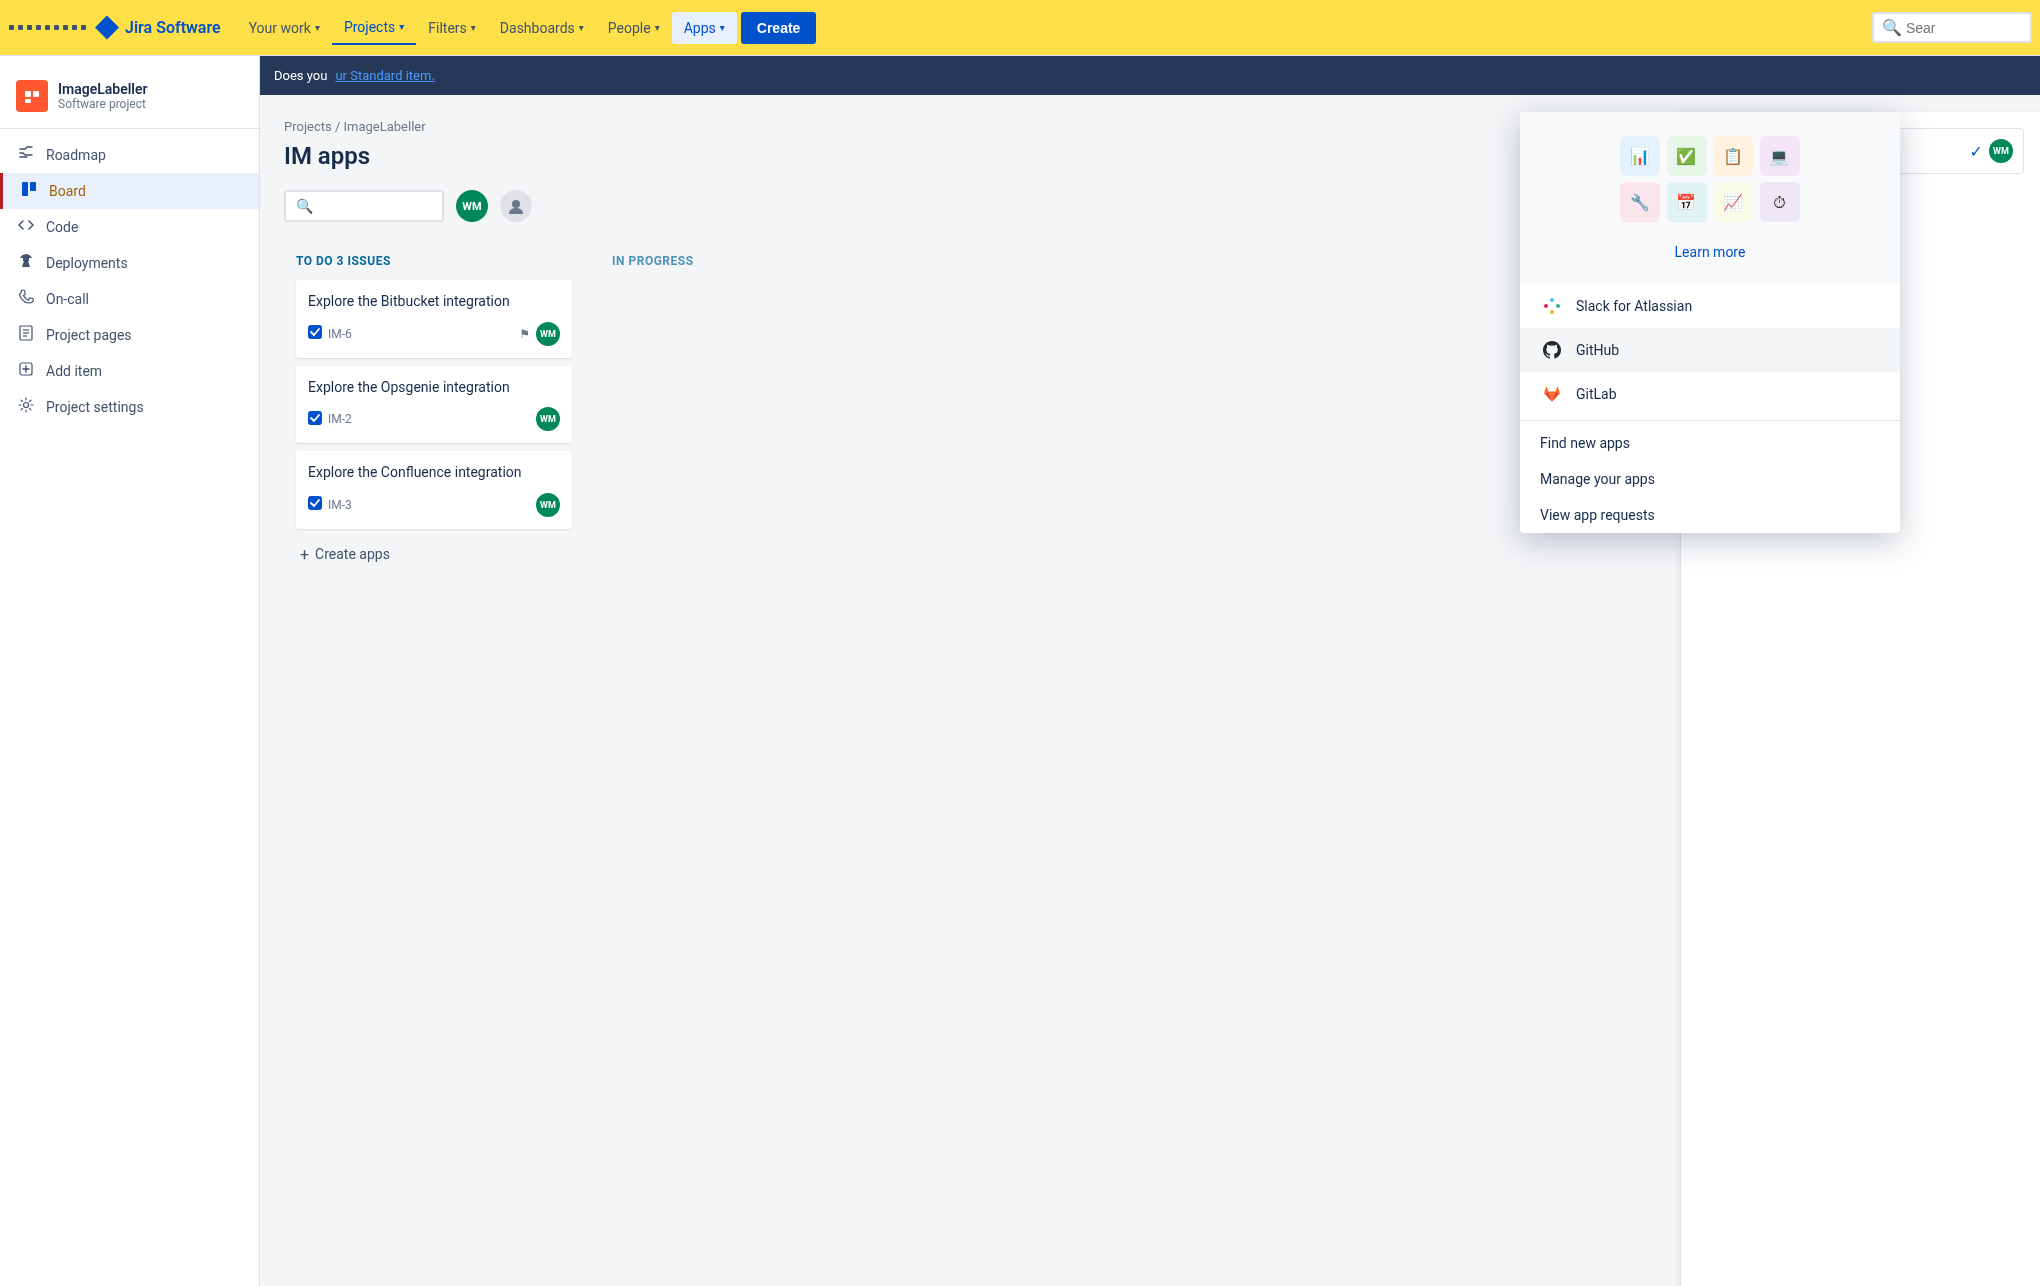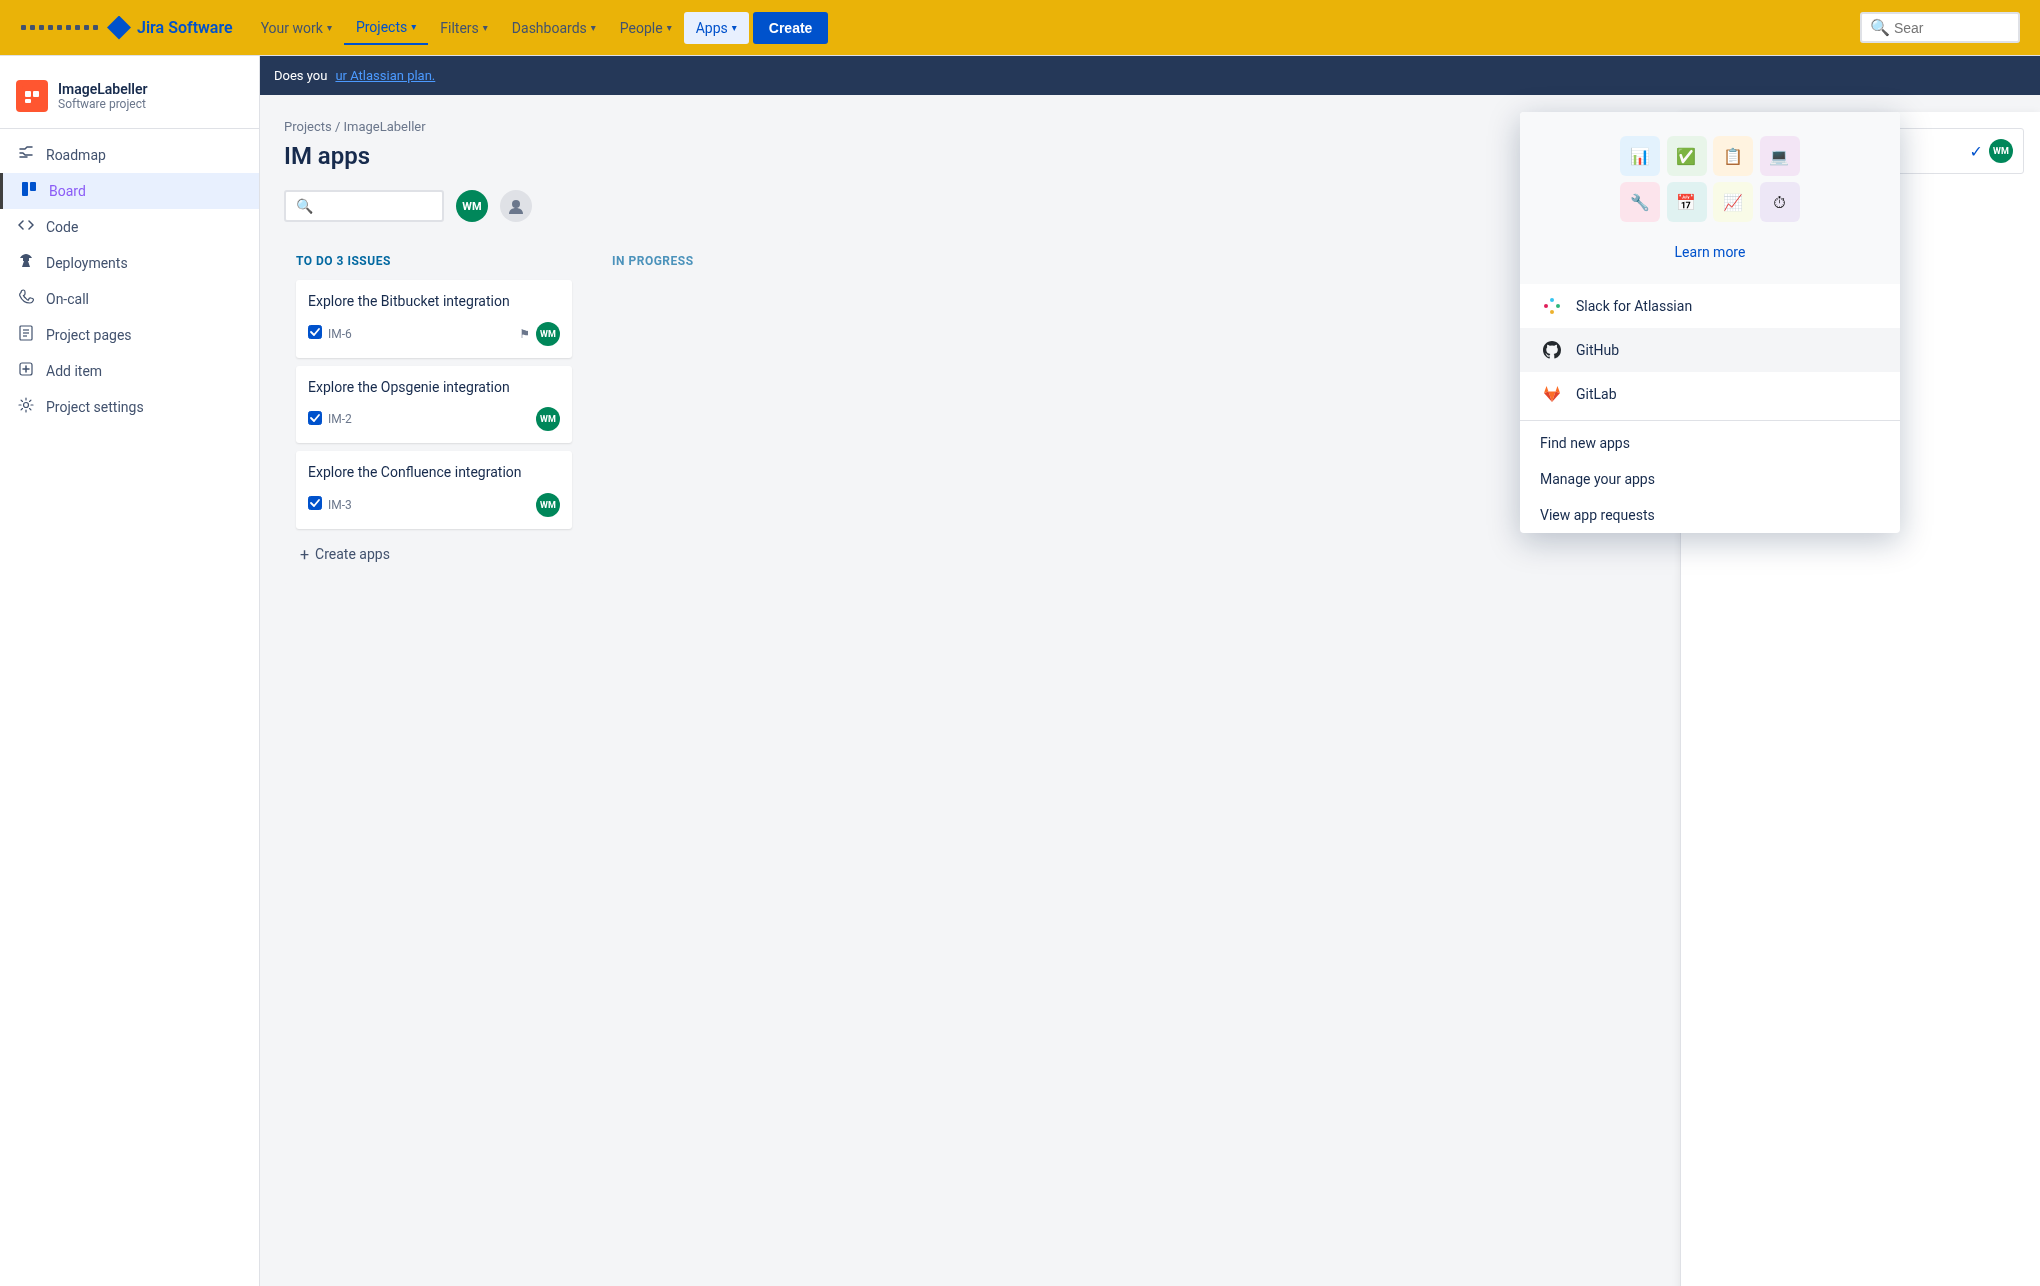--- a/index.html
+++ b/index.html
@@ -1,22 +1,22 @@
 <!DOCTYPE html>
 <html><head>
   <meta charset="utf-8">
   <style>
     * { box-sizing: border-box; margin: 0; padding: 0; }
     body { font-family: -apple-system, BlinkMacSystemFont, 'Segoe UI', Roboto, sans-serif; background: #f4f5f7; }
 
     
     .topnav {
       display: flex; align-items: center; height: 56px;
-      background: #eab308; border-bottom: 1px solid #dfe1e6;
-      padding: 0 20px; position: relative; z-index: 100;
+      background: #fde047; border-bottom: 1px solid #dfe1e6;
+      padding: 0 8px; position: relative; z-index: 100;
     }
     .topnav-grid { display: flex; align-items: center; gap: 2px; margin-right: 8px; cursor: pointer; }
     .topnav-grid span { display: inline-block; width: 5px; height: 5px; background: #42526e; border-radius: 1px; margin: 1px; }
     .topnav-logo { display: flex; align-items: center; gap: 6px; margin-right: 16px; cursor: pointer; }
     .topnav-logo .logo-diamond { width: 24px; height: 24px; background: #0052cc; clip-path: polygon(50% 0%, 100% 50%, 50% 100%, 0% 50%); }
     .topnav-logo .logo-text { font-size: 16px; font-weight: 600; color: #0052cc; }
     .topnav-item {
       padding: 8px 12px; border-radius: 3px; font-size: 14px; color: #42526e;
       cursor: pointer; display: flex; align-items: center; gap: 4px; white-space: nowrap;
     }
@@ -47,21 +47,21 @@
     }
     .sidebar-project { display: flex; align-items: center; gap: 10px; padding: 8px 16px 16px; border-bottom: 1px solid #dfe1e6; margin-bottom: 8px; }
     .sidebar-project-icon { width: 32px; height: 32px; background: #ff5630; border-radius: 4px; display: flex; align-items: center; justify-content: center; color: #fff; font-size: 12px; font-weight: 700; }
     .sidebar-project-name { font-size: 14px; font-weight: 600; color: #172b4d; }
     .sidebar-project-type { font-size: 12px; color: #6b778c; }
     .sidebar-item {
       display: flex; align-items: center; gap: 10px;
       padding: 8px 16px; font-size: 14px; color: #42526e; cursor: pointer;
       border-radius: 0;
     }
-    .sidebar-item.active { background: #e8f0fe; color: #8b5cf6; border-left: 3px solid #404040; }
+    .sidebar-item.active { background: #e8f0fe; color: #a16207; border-left: 3px solid #b91c1c; }
     .sidebar-item .icon { font-size: 16px; width: 20px; text-align: center; }
 
     
     .main { flex: 1; overflow: auto; padding: 0; position: relative; }
 
     
     .banner {
       background: #253858; color: #fff; padding: 12px 14px;
       font-size: 13px; display: flex; align-items: flex-end; gap: 8px;
     }
@@ -281,21 +281,21 @@
           </svg>
       </span>
       <span>Project settings</span>
     </div>
   </aside>
 
   <main class="main">
 
     <div class="banner">
       <span>Does you</span>
-      <a class="banner-link">ur Atlassian plan.</a>
+      <a class="banner-link">ur Standard item.</a>
     </div>
 
     <div class="board-area">
       <div class="breadcrumb">
         <a>Projects</a>
         <span> / </span>
         <a>ImageLabeller</a>
       </div>
       <h1 class="board-title">IM apps</h1>
 

